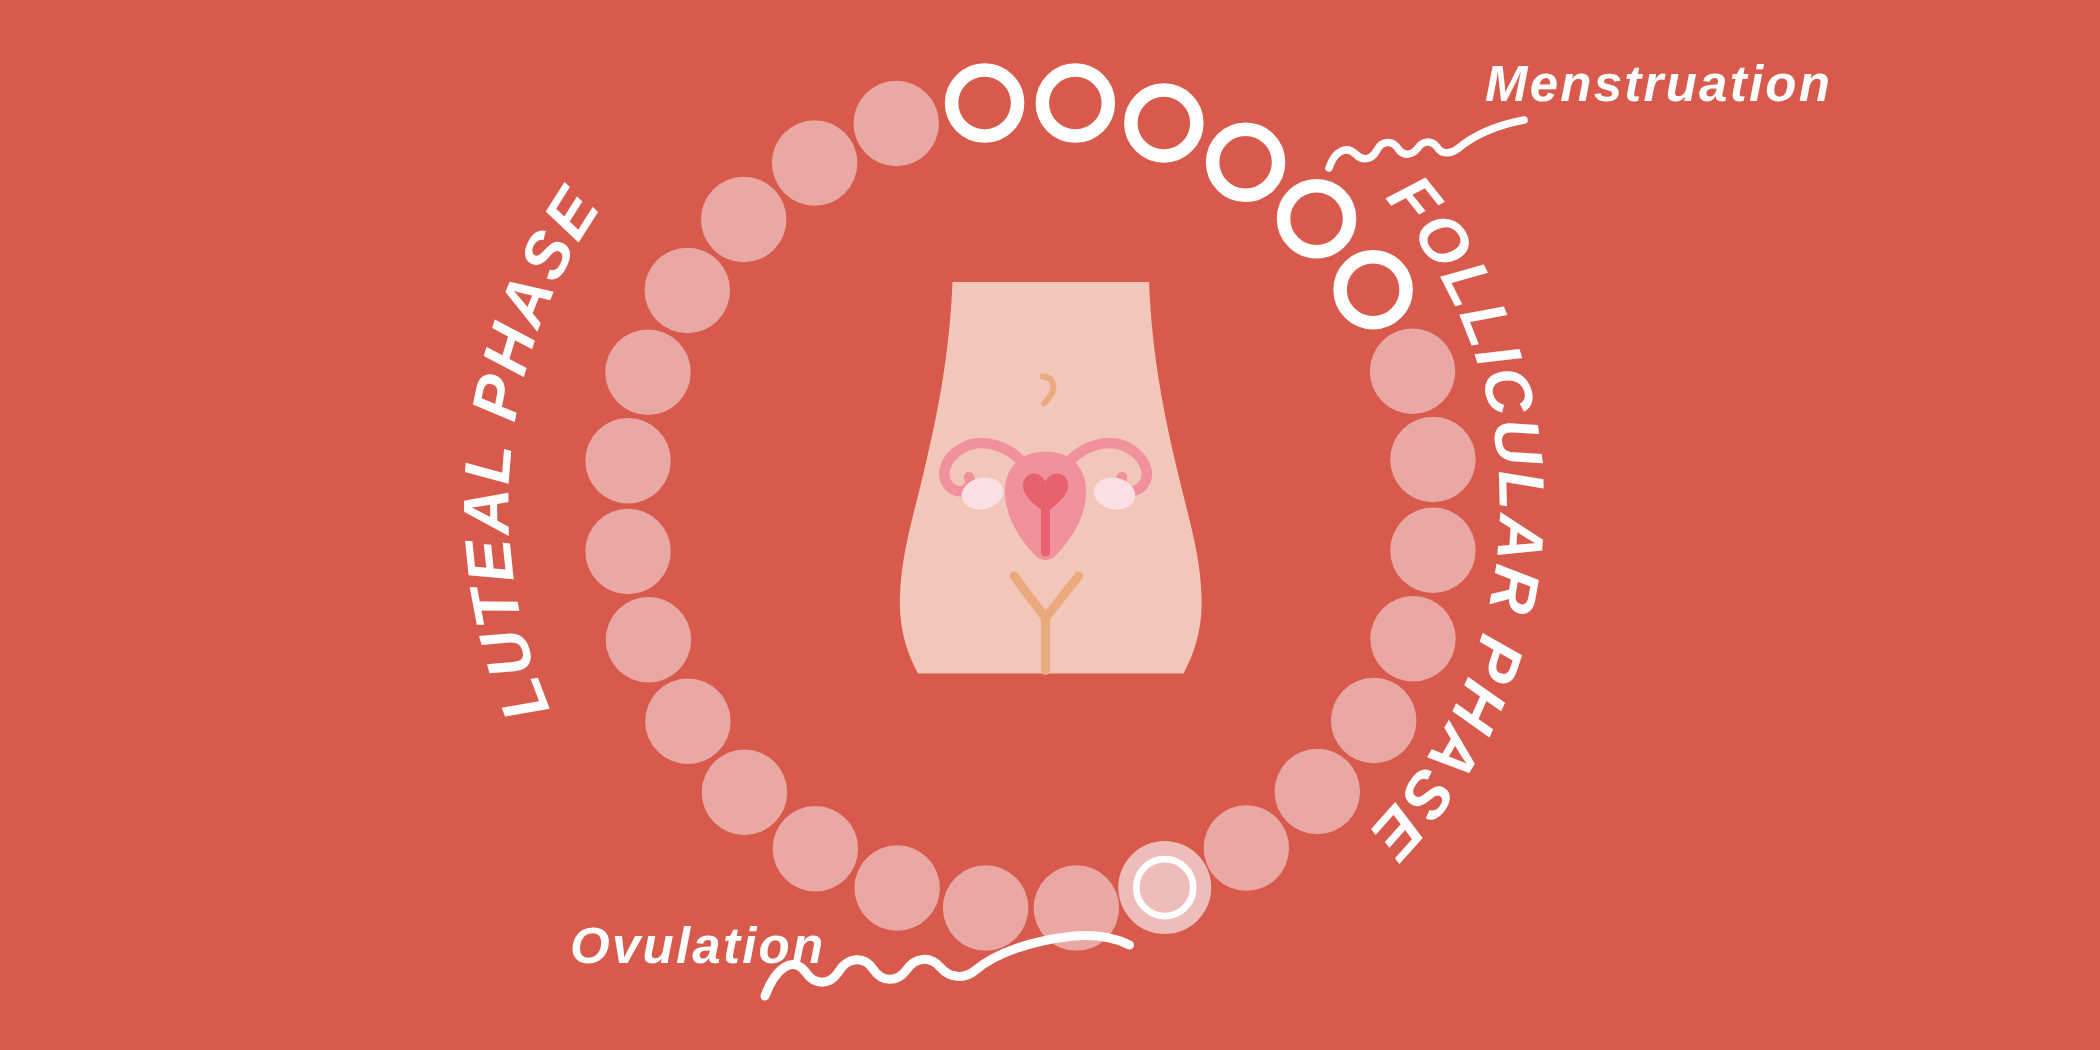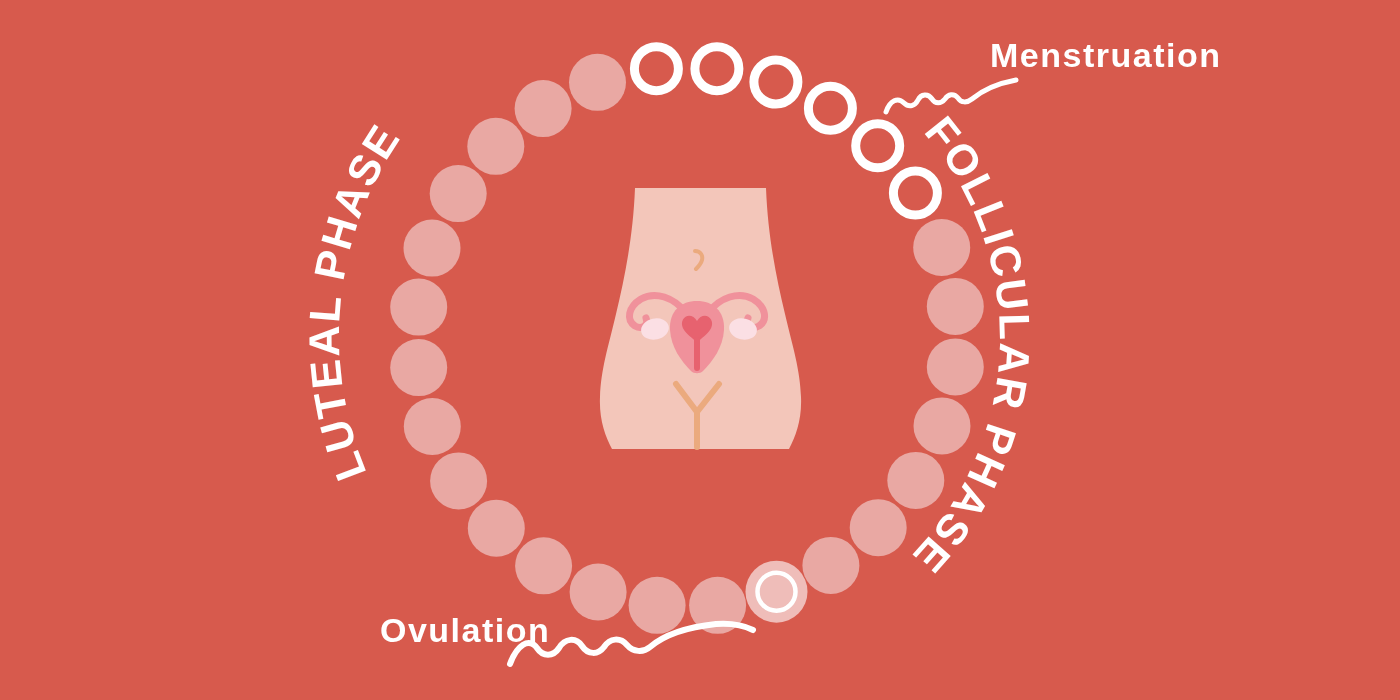--- a/index.html
+++ b/index.html
@@ -8,20 +8,21 @@
     width: 1400px;
     height: 700px;
     overflow: hidden;
     background: var(--background, #D75A4D);
     font-family: "Liberation Sans", sans-serif;
   }
   #stage {
     position: relative;
     width: 1400px;
     height: 700px;
+    font-style: italic;
   }
   svg { display: block; }
 
   
   .dot-filled { fill: var(--dot-fill); }
   .dot-open   { fill: none; stroke: var(--label-text); stroke-width: 9; }
   .dot-ovulation-bg   { fill: var(--ovulation-dot-fill); }
   .dot-ovulation-ring { fill: none; stroke: var(--label-text); stroke-width: 4.5; }
 
   

